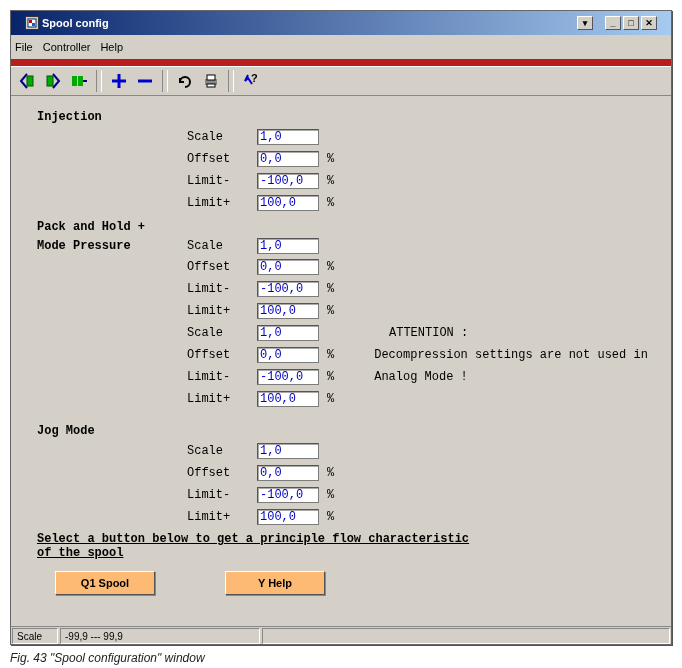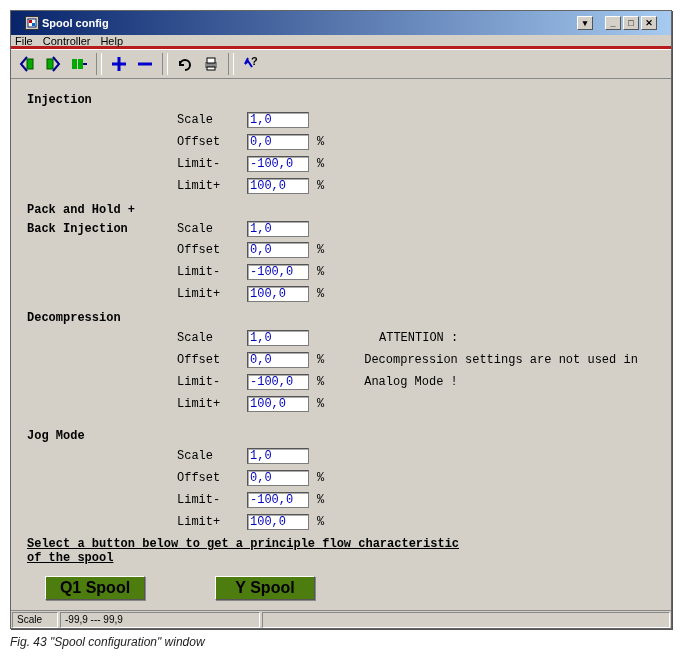--- a/index.html
+++ b/index.html
@@ -38,46 +38,46 @@
   .titlebar .winbtn {
     width: 16px; height: 14px;
     background: #d4d0c8;
     border: 1px solid #fff;
     border-right-color:#555;border-bottom-color:#555;
     margin-left: 2px;
     display:flex;align-items:center;justify-content:center;
     font-size:9px;font-family:Arial;color:#000;font-weight:bold;
   }
   .menubar {
-    height: 14px;
+    height: 31px;
     background: #d4d0c8;
     display: flex;
     align-items: center;
     padding: 0 4px;
     font-size: 11px;
-    border-bottom:3px solid #b91c1c;
+    border-bottom:7px solid #b91c1c;
   }
   .menubar span { margin-right: 10px; }
   .toolbar {
     height: 30px;
     background: #d4d0c8;
     border-top:1px solid #fff;
     border-bottom:1px solid #888;
     display:flex;align-items:center;
     padding: 0 4px;
     gap: 2px;
   }
   .tbtn {
     width: 24px; height: 24px;
     display:flex;align-items:center;justify-content:center;
   }
   .tbtn svg { width:18px;height:18px; }
   .tsep { width:6px;height:22px;border-left:1px solid #888;border-right:1px solid #fff;margin:0 3px; }
   .content {
-    padding: 8px 10px 4px 16px;
+    padding: 8px 10px 4px 26px;
     font-family: "Courier New", monospace;
     font-size: 12px;
     font-weight: bold;
     min-height: 530px;
   }
   .section-label { margin: 6px 0 2px 0; }
   .row {
     display:flex;align-items:center;
     height: 22px;
   }
@@ -109,24 +109,24 @@
     line-height:1.2;
     text-decoration:underline;
   }
   .btnrow {
     display:flex;
     gap: 70px;
     margin: 10px 0 6px 18px;
   }
   .wbtn {
     width: 100px; height:24px;
-    background:#4d7c0f;
+    background:#fdba74;
     border:1px solid #fff;
     border-right-color:#555;border-bottom-color:#555;
-    font-family:Arial;font-size:16px;
+    font-family:Arial;font-size:11px;
     display:flex;align-items:center;justify-content:center;
     box-shadow: 1px 1px 0 #888;
   }
   .statusbar {
     height:18px;
     border-top:1px solid #888;
     display:flex;
     background:#d4d0c8;
   }
   .statusbar .panel {
@@ -247,41 +247,40 @@
         <span class="unit">%</span>
       </div>
     <div class="row">
         <span class="lbl">Limit+</span>
         <input value="100,0" style="">
         <span class="unit">%</span>
       </div>
 
     <div class="section-label">Pack and Hold +</div>
     <div class="row" style="height:20px">
-        <span style="position:absolute">Back Injection</span>
+        <span style="position:absolute">Mode Pressure</span>
         <span class="lbl">Scale</span>
         <input value="1,0" style="">
       </div>
     <div class="row">
         <span class="lbl">Offset</span>
         <input value="0,0" style="">
         <span class="unit">%</span>
       </div>
     <div class="row">
         <span class="lbl">Limit-</span>
         <input value="-100,0" style="">
         <span class="unit">%</span>
       </div>
     <div class="row">
         <span class="lbl">Limit+</span>
         <input value="100,0" style="">
         <span class="unit">%</span>
       </div>
 
-    <div class="section-label">Decompression</div>
     <div class="row">
         <span class="lbl">Scale</span>
         <input value="1,0" style="">
         <span class="note" style="margin-left:70px">ATTENTION :</span>
       </div>
     <div class="row">
         <span class="lbl">Offset</span>
         <input value="0,0" style="">
         <span class="unit">%</span>
         <span class="note">Decompression settings are not used in</span>
@@ -317,21 +316,21 @@
         <span class="lbl">Limit+</span>
         <input value="100,0" style="">
         <span class="unit">%</span>
       </div>
 
     <div class="instruction" style="white-space:pre-line">Select a button below to get a principle flow characteristic
 of the spool</div>
 
     <div class="btnrow">
       <div class="wbtn">Q1 Spool</div>
-      <div class="wbtn">Y Spool</div>
+      <div class="wbtn">Y Help</div>
     </div>
   </div>
 
   <div class="statusbar">
     <div class="panel p1">Scale</div>
     <div class="panel p2">-99,9 --- 99,9</div>
     <div class="panel p3"></div>
   </div>
 </div>
 

